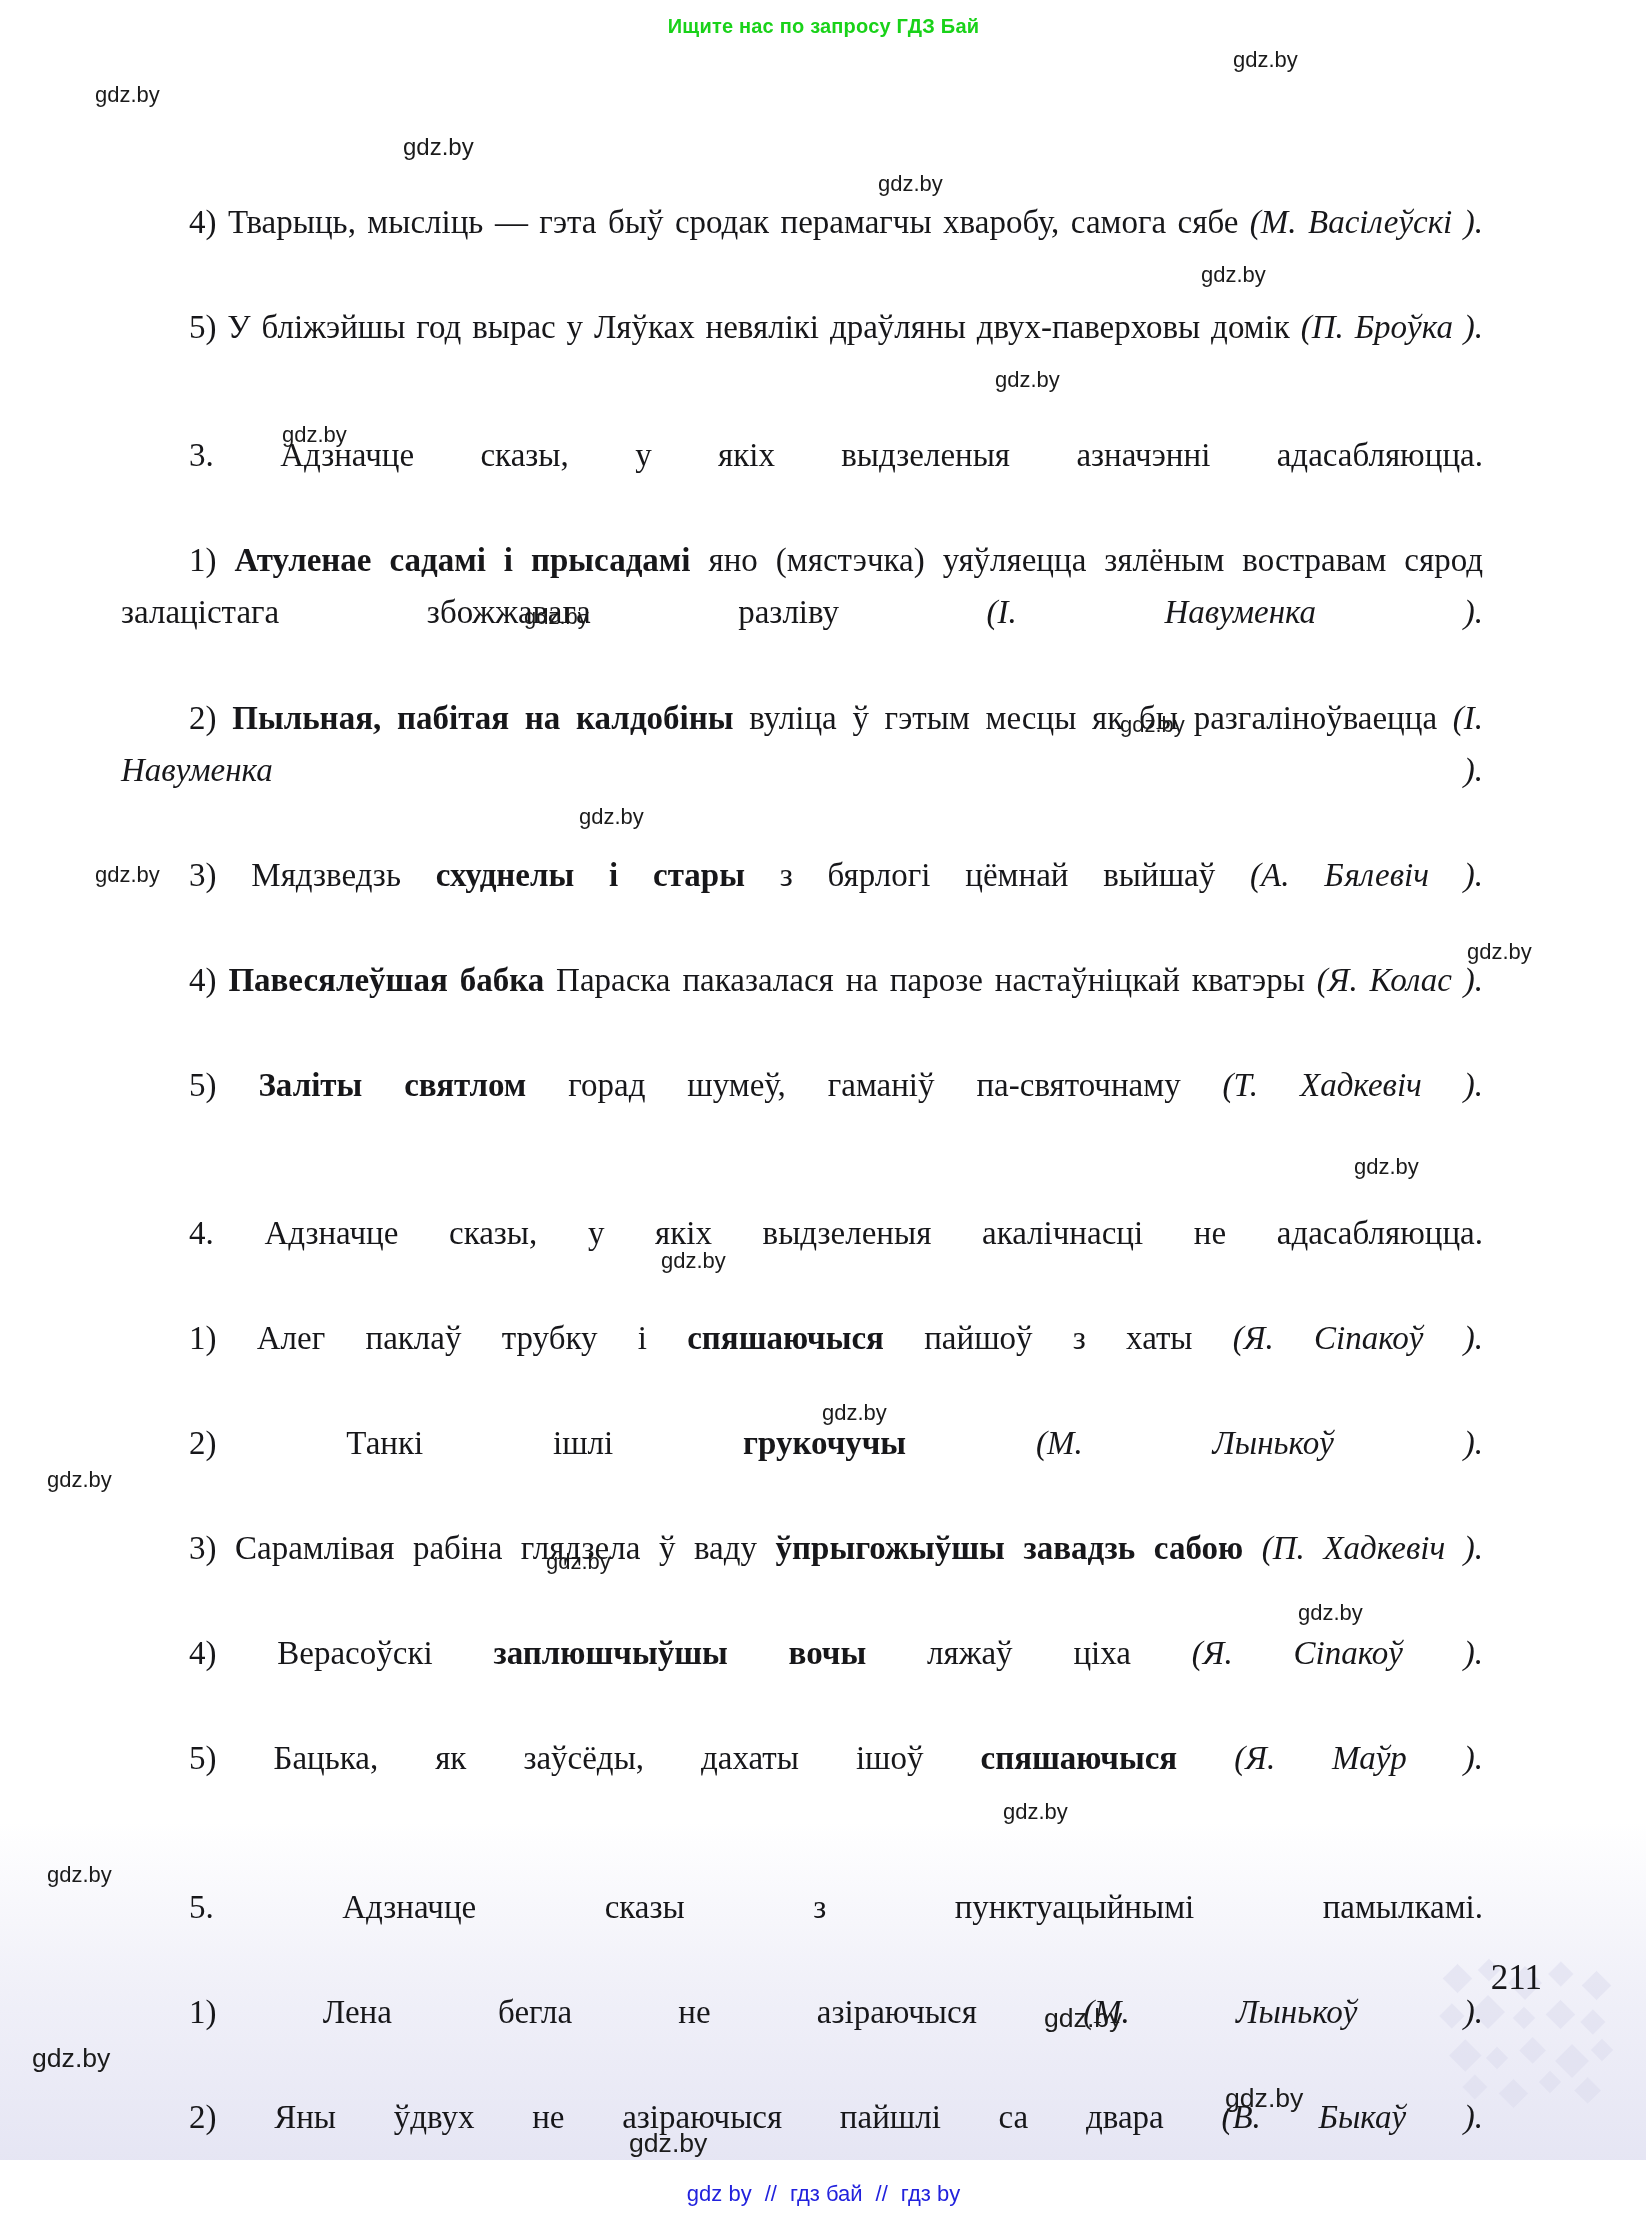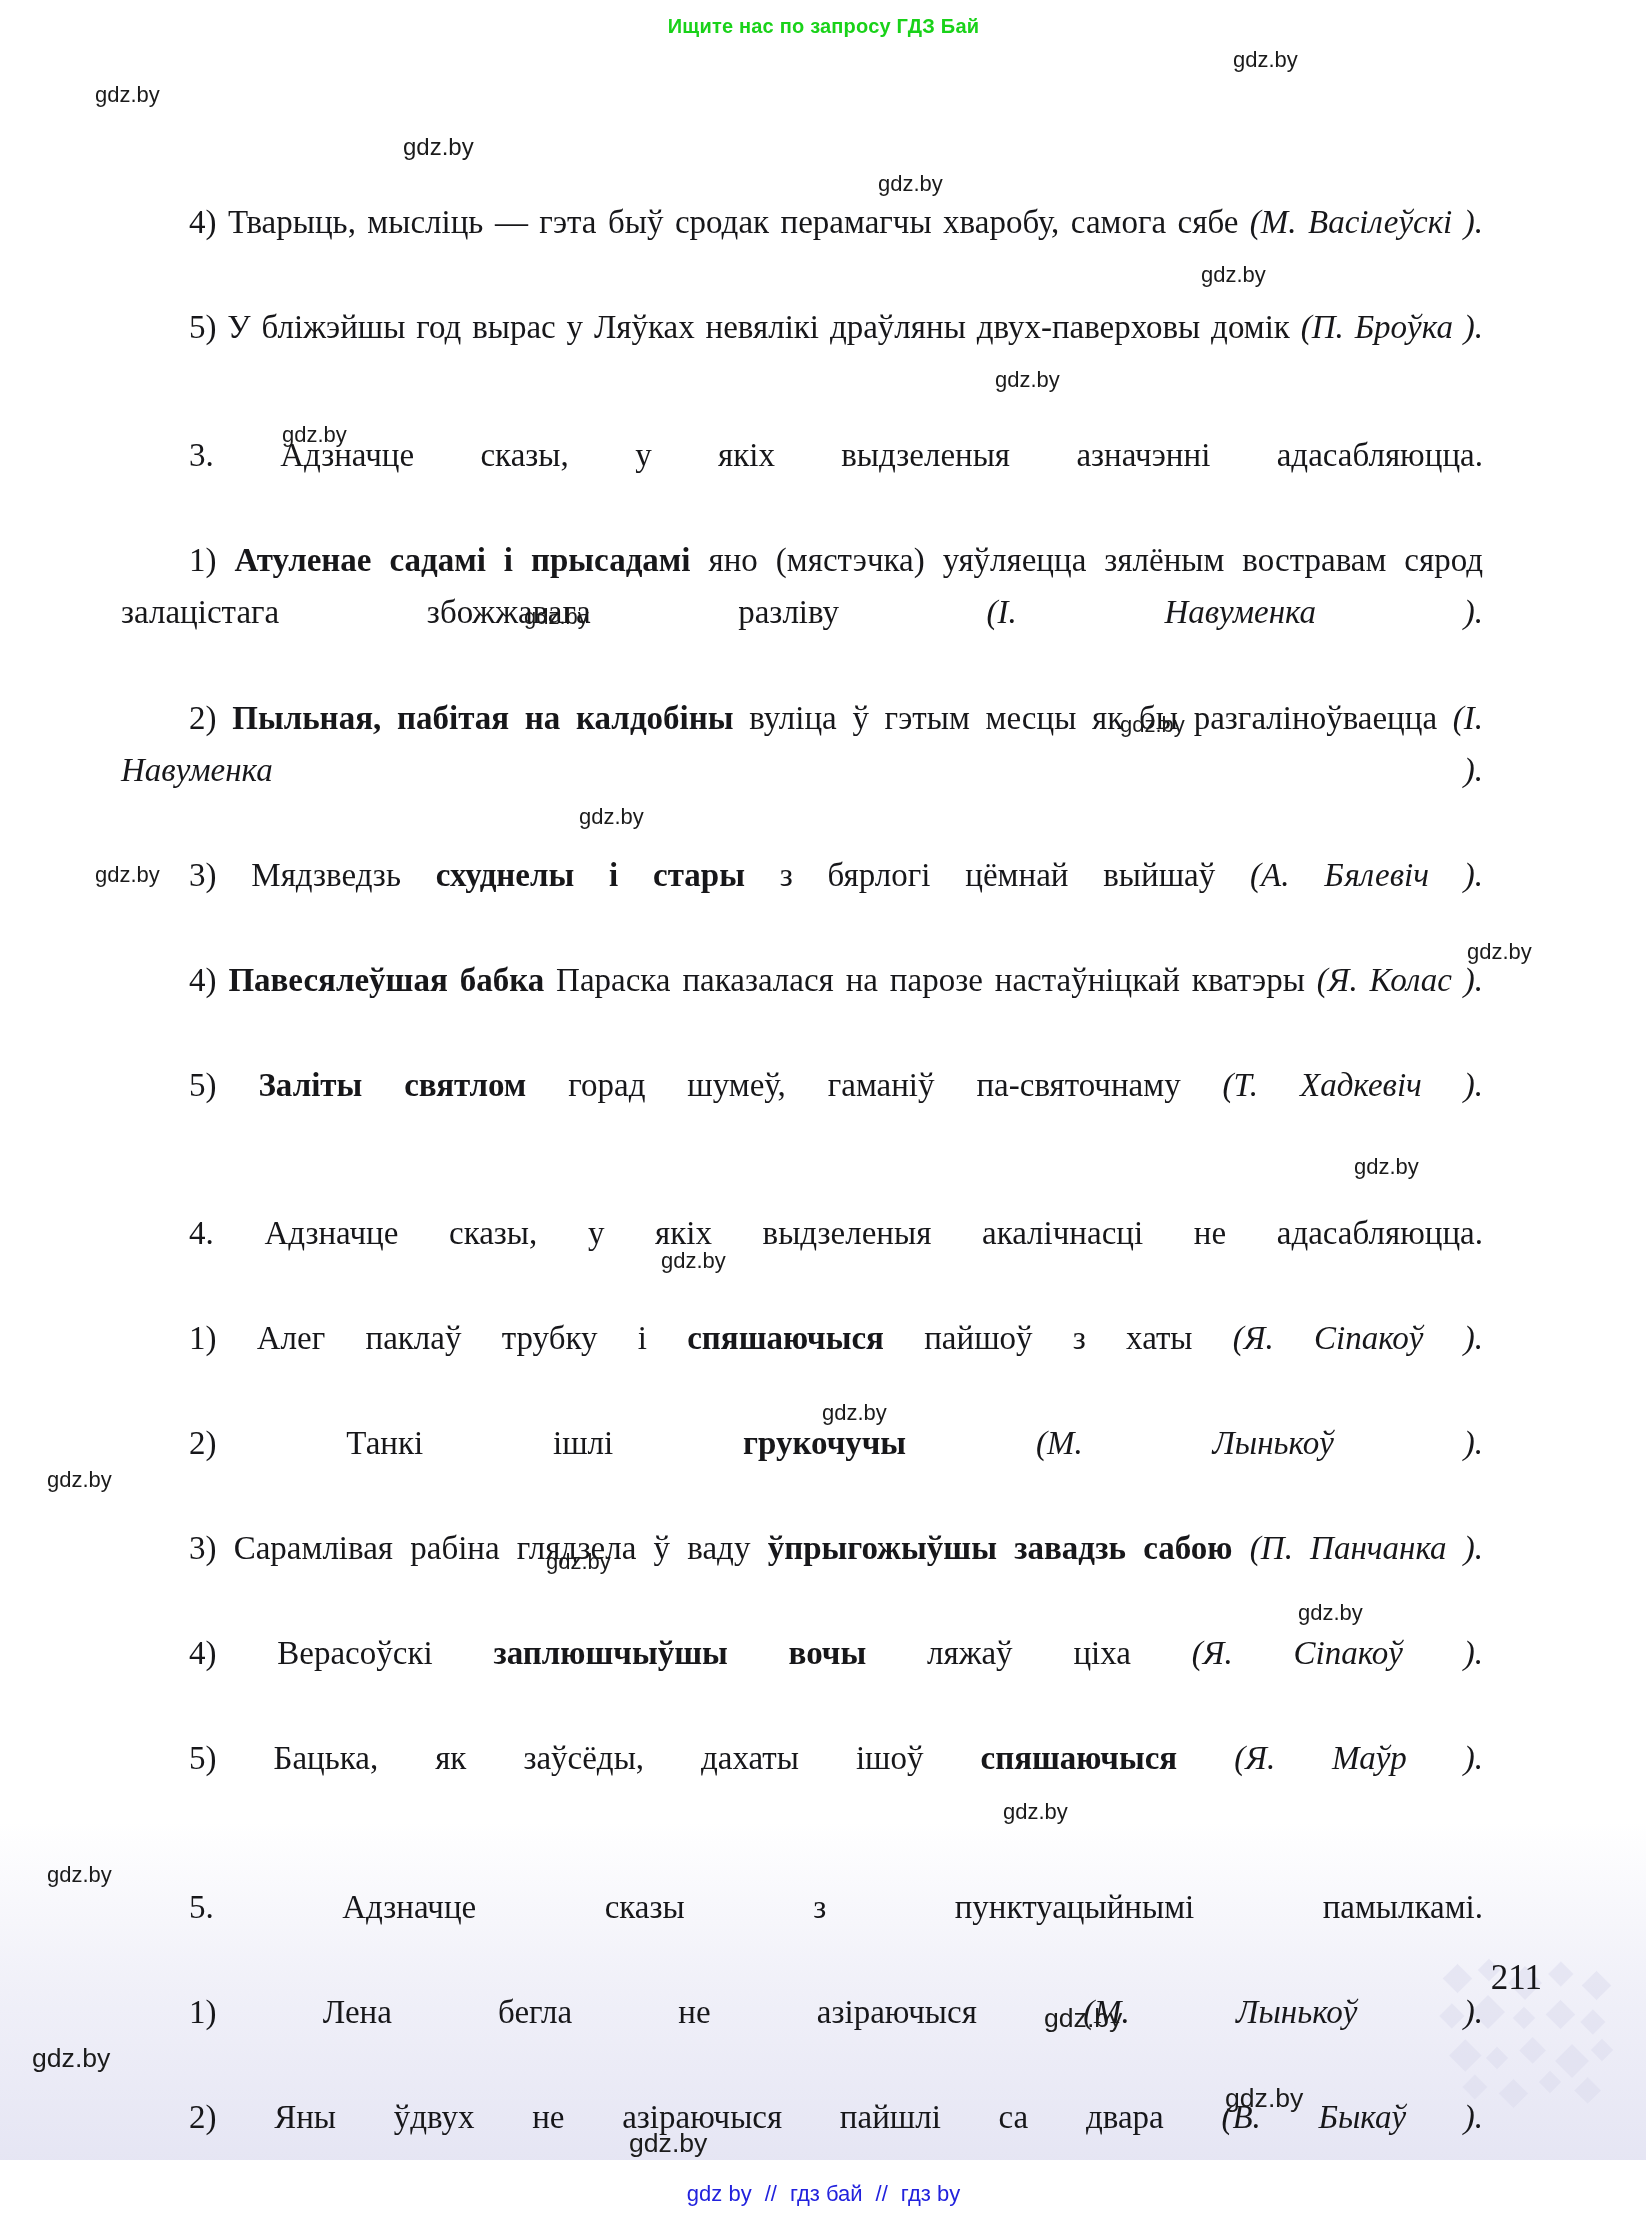--- a/index.html
+++ b/index.html
@@ -186,21 +186,21 @@
       <p class="para"><span>5) У бліжэйшы год вырас у Ляўках невялікі драўляны двух-паверховы домік </span><i>(П. Броўка ).</i></p>
       <p class="para spaced-sm"><span>3. Адзначце сказы, у якіх выдзеленыя азначэнні адасабляюцца.</span></p>
       <p class="para"><span>1) </span><b>Атуленае садамі і прысадамі</b><span> яно (мястэчка) уяўляецца зялёным востравам сярод залацістага збожжавага разліву </span><i>(І. Навуменка ).</i></p>
       <p class="para"><span>2) </span><b>Пыльная, пабітая на калдобіны</b><span> вуліца ў гэтым месцы як бы разгаліноўваецца </span><i>(І. Навуменка ).</i></p>
       <p class="para"><span>3) Мядзведзь </span><b>схуднелы і стары</b><span> з бярлогі цёмнай выйшаў </span><i>(А. Бялевіч ).</i></p>
       <p class="para"><span>4) </span><b>Павесялеўшая бабка</b><span> Параска паказалася на парозе настаўніцкай кватэры </span><i>(Я. Колас ).</i></p>
       <p class="para"><span>5) </span><b>Заліты святлом</b><span> горад шумеў, гаманіў па-святочнаму </span><i>(Т. Хадкевіч ).</i></p>
       <p class="para spaced"><span>4. Адзначце сказы, у якіх выдзеленыя акалічнасці не адасабляюцца.</span></p>
       <p class="para"><span>1) Алег паклаў трубку і </span><b>спяшаючыся</b><span> пайшоў з хаты </span><i>(Я. Сіпакоў ).</i></p>
       <p class="para"><span>2) Танкі ішлі </span><b>грукочучы</b><span> </span><i>(М. Лынькоў ).</i></p>
-      <p class="para"><span>3) Сарамлівая рабіна глядзела ў ваду </span><b>ўпрыгожыўшы завадзь сабою</b><span> </span><i>(П. Панчанка ).</i></p>
+      <p class="para"><span>3) Сарамлівая рабіна глядзела ў ваду </span><b>ўпрыгожыўшы завадзь сабою</b><span> </span><i>(П. Хадкевіч ).</i></p>
       <p class="para"><span>4) Верасоўскі </span><b>заплюшчыўшы вочы</b><span> ляжаў ціха </span><i>(Я. Сіпакоў ).</i></p>
       <p class="para"><span>5) Бацька, як заўсёды, дахаты ішоў </span><b>спяшаючыся</b><span> </span><i>(Я. Маўр ).</i></p>
       <p class="para spaced"><span>5. Адзначце сказы з пунктуацыйнымі памылкамі.</span></p>
       <p class="para"><span>1) Лена бегла не азіраючыся </span><i>(М. Лынькоў ).</i></p>
       <p class="para"><span>2) Яны ўдвух не азіраючыся пайшлі са двара </span><i>(В. Быкаў ).</i></p>
       <p class="para"><span>3) Лабановіч не спыніўся, а выбраўшы больш зручнае месца, смела рушыў наперад </span><i>(Я. Колас ).</i></p>
     </div>
 
   <div class="page-number">211</div>
 

